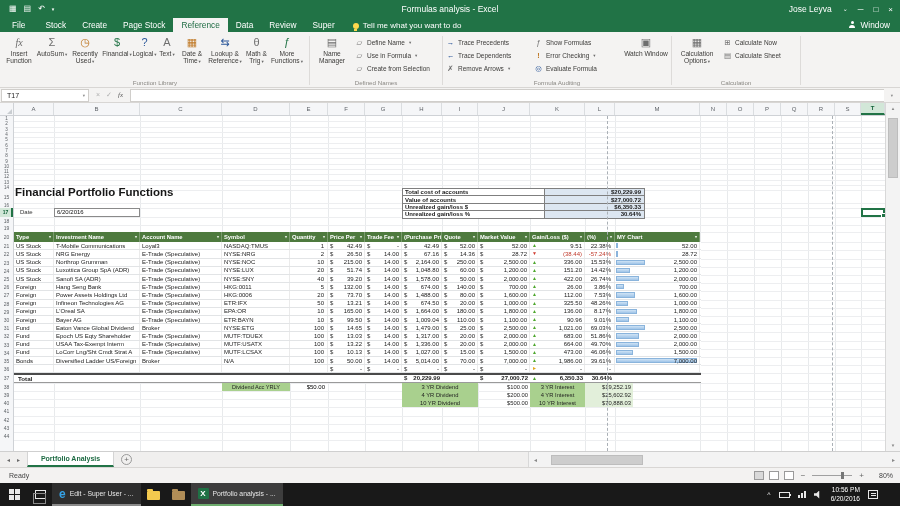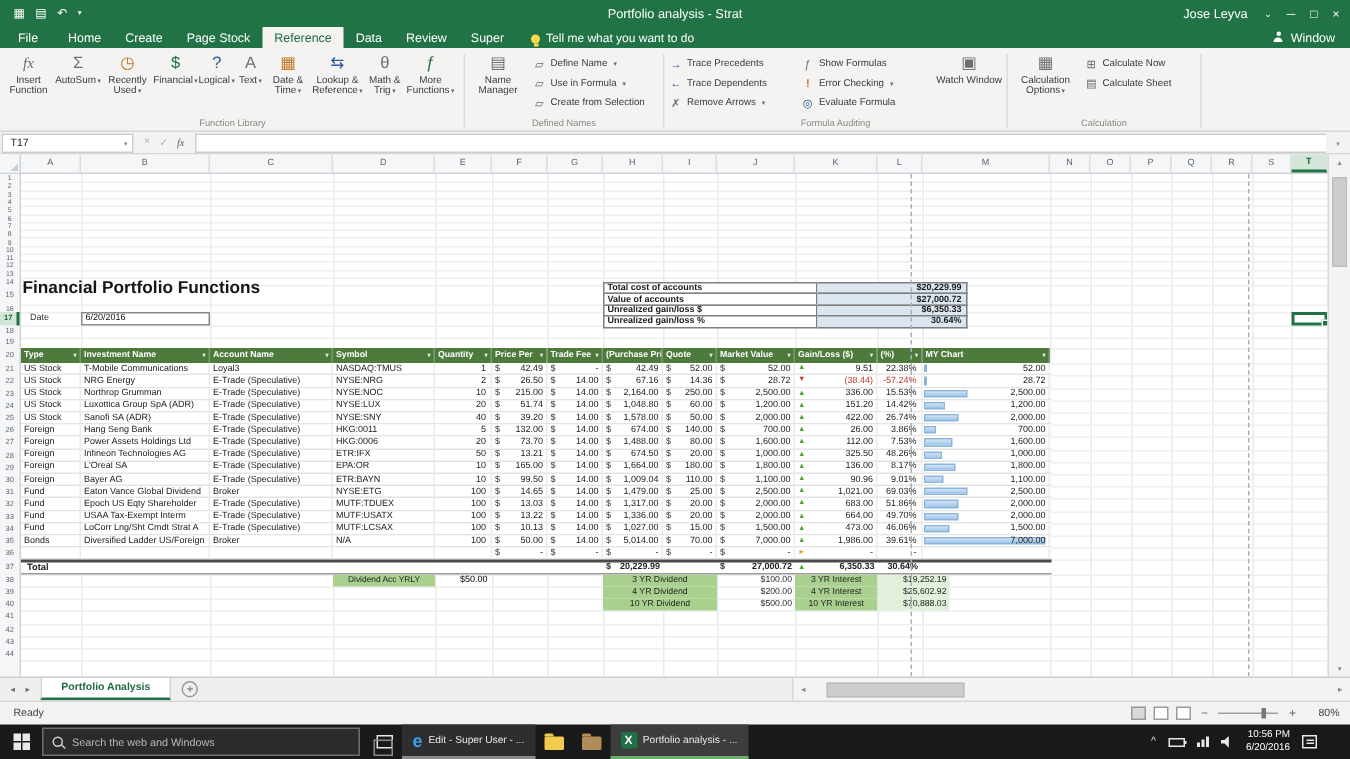--- a/index.html
+++ b/index.html
@@ -204,35 +204,35 @@
 
 <div id="app">
 
   <div class="titlebar">
     <div class="qat">
       <span>▦</span>
       <span>▤</span>
       <span>↶</span>
       <span style="font-size:5px;">▾</span>
     </div>
-    <div class="tb-title">Portfolio analysis - Strat</div>
+    <div class="tb-title">Formulas analysis - Excel</div>
     <div class="tb-right">
       <span>Jose Leyva</span>
       <span class="winctl">
         <span style="font-size:6px;">⌄</span>
         <span>─</span>
         <span>□</span>
         <span>×</span>
       </span>
     </div>
   </div>
 
   <div class="tabsrow">
     <span class="rtab filetab">File</span>
-    <span class="rtab">Home</span>
+    <span class="rtab">Stock</span>
     <span class="rtab">Create</span>
     <span class="rtab">Page Stock</span>
     <span class="rtab active">Reference</span>
     <span class="rtab">Data</span>
     <span class="rtab">Review</span>
     <span class="rtab">Super</span>
     <span class="tellme">
       <span class="bulb"></span>
       <span>Tell me what you want to do</span>
     </span>
@@ -1265,24 +1265,20 @@
 
   <div class="taskbar">
     <div class="start">
       <span class="winlogo">
           <span></span>
           <span></span>
           <span></span>
           <span></span>
         </span>
     </div>
-    <div class="searchbox">
-      <span class="mag"></span>
-      <span>Search the web and Windows</span>
-    </div>
     <div class="taskview">
       <span class="tvic"></span>
     </div>
     <div class="tapp open">
       <span class="eicon">e</span>
       <span>Edit - Super User - ...</span>
     </div>
     <div class="tapp icononly">
       <span class="folder"></span>
     </div>

